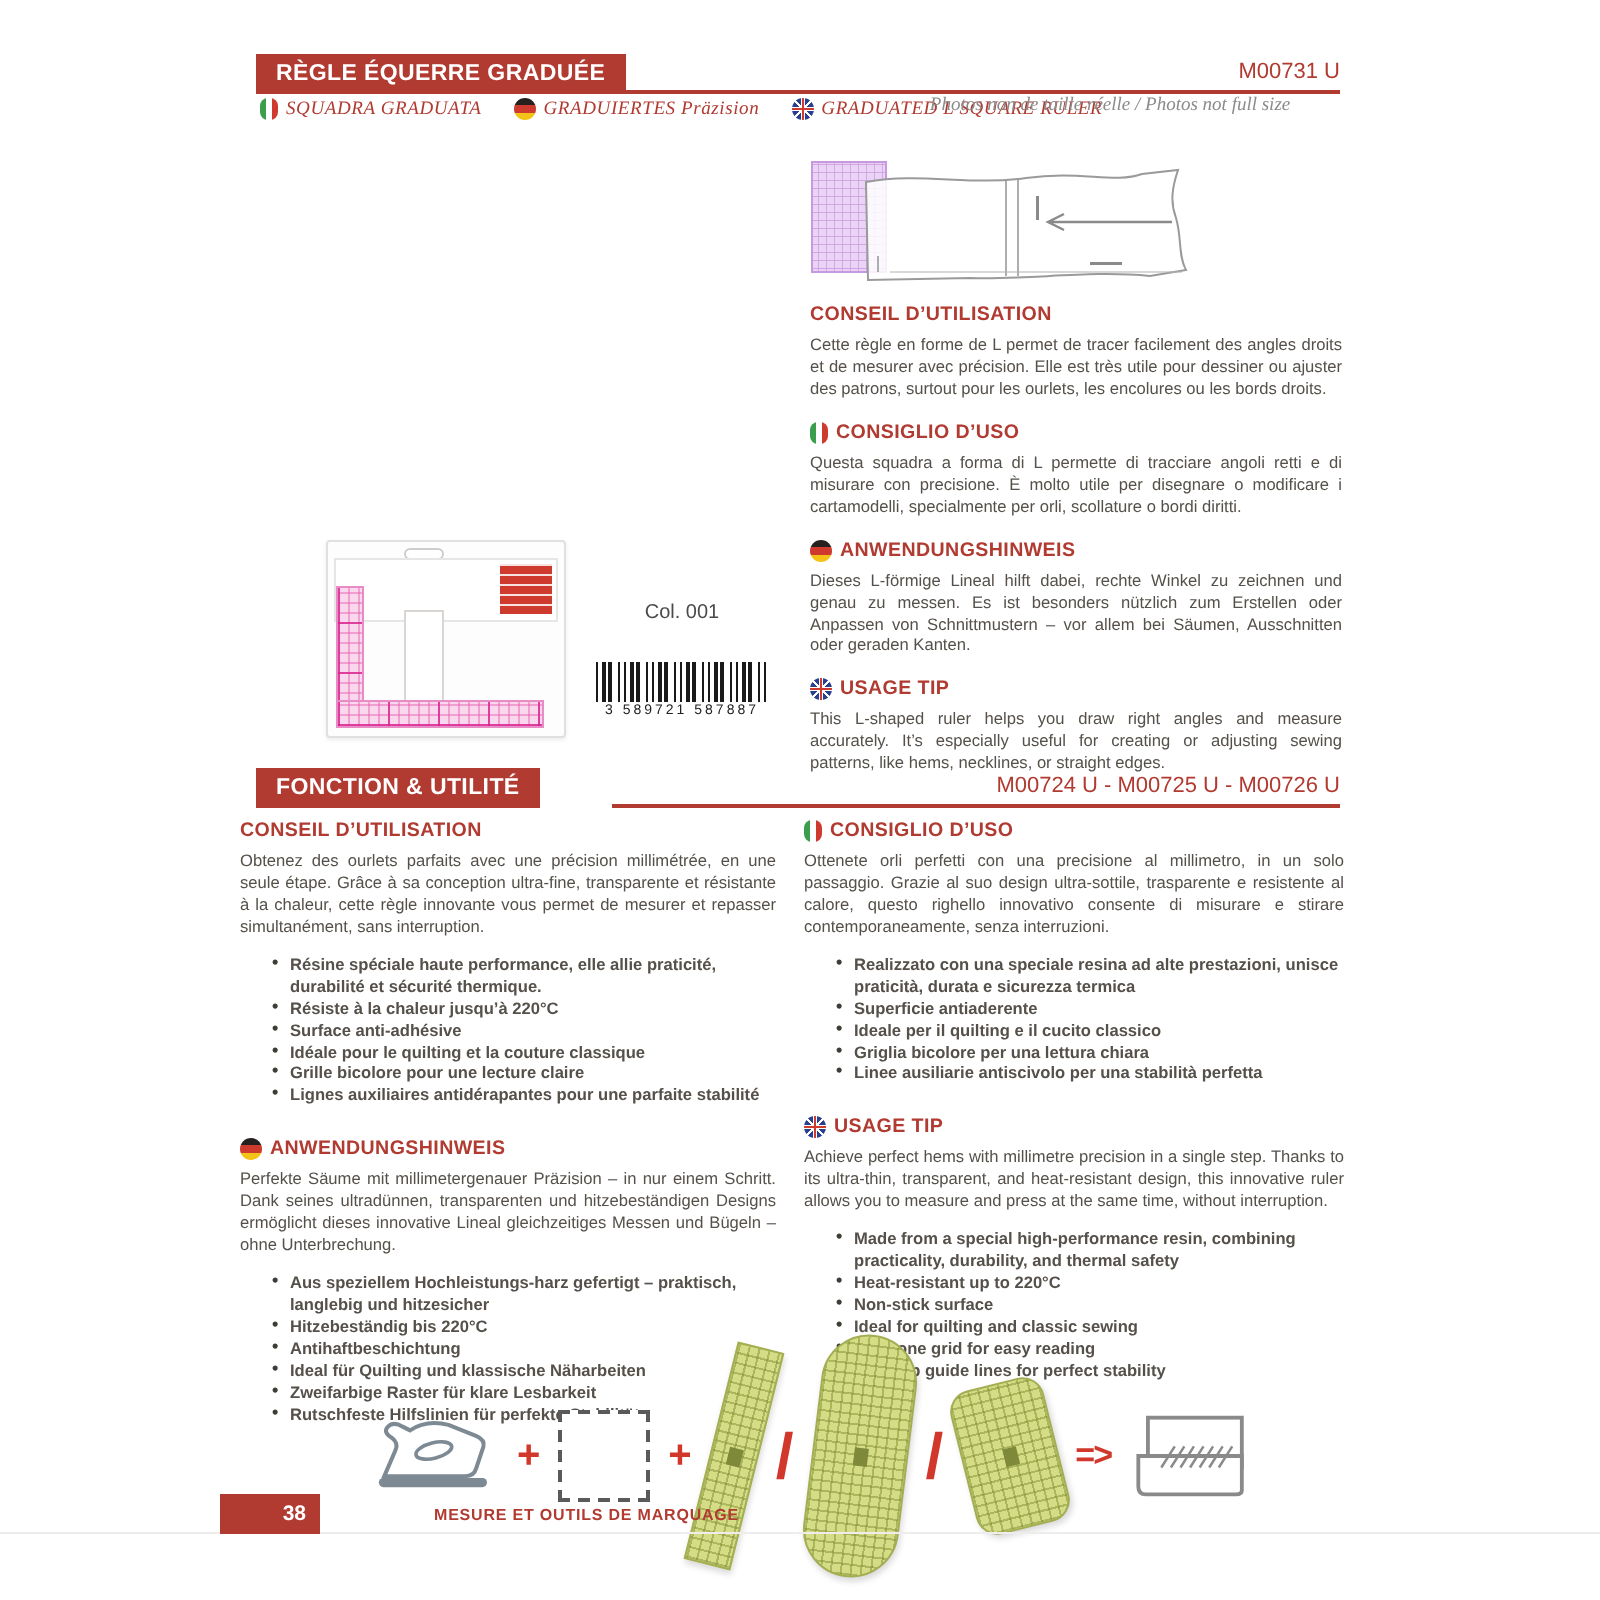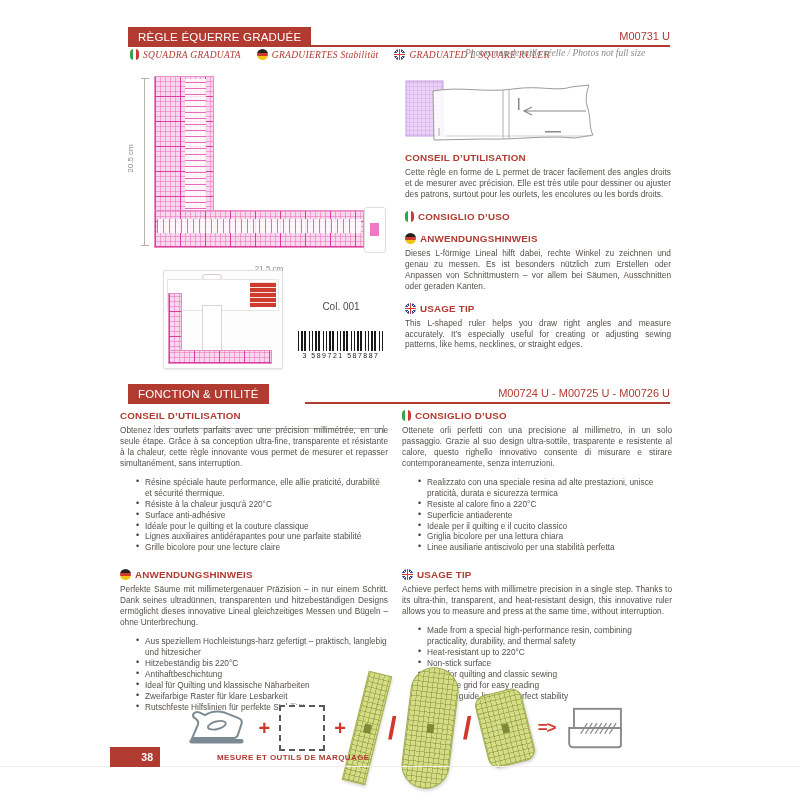--- a/index.html
+++ b/index.html
@@ -7,21 +7,21 @@
     --op-red:#d2372b;
     --body:#55504a;
   }
   html,body{margin:0;padding:0;background:#fff;}
   #page{position:relative;width:800px;height:800px;background:#fff;overflow:hidden;
         font-family:"Liberation Sans",sans-serif;color:var(--body);}
   .abs{position:absolute;}
 
   
   .band{display:flex;height:20px;}
-  .band-box{background:var(--accent);color:#fff;font-weight:normal;font-size:11.5px;
+  .band-box{background:var(--accent);color:#fff;font-weight:bold;font-size:11.5px;
             padding:4px 10px 0;letter-spacing:.2px;white-space:nowrap;}
   .band-rest{flex:1;position:relative;border-bottom:2px solid var(--accent);}
   .band-code{position:absolute;right:0;bottom:3px;color:var(--accent);font-weight:normal;font-size:11px;}
 
   .langs{display:flex;align-items:center;gap:16px;color:var(--accent);
          font-family:"Liberation Serif",serif;font-style:italic;font-size:9.5px;letter-spacing:.3px;}
   .lang{display:flex;align-items:center;gap:4px;}
   .flag-it{width:9px;height:11px;border-radius:4px;flex:0 0 auto;
            background:linear-gradient(90deg,#3a9e4d 0 33%,#fff 33% 67%,#cf3a2e 67%);}
   .flag-de{width:11px;height:11px;border-radius:50%;flex:0 0 auto;
@@ -64,21 +64,21 @@
   .pk-sketch{position:absolute;left:38px;top:34px;width:18px;height:44px;border:1px solid #d8d5d2;background:#fff;}
   .barcode{background:repeating-linear-gradient(90deg,#1a1a1a 0 1px,#fff 1px 3px,#1a1a1a 3px 5px,#fff 5px 6px,#1a1a1a 6px 8px,#fff 8px 11px,#1a1a1a 11px 12px,#fff 12px 14px);}
   .bdigits{font-size:7px;color:#222;text-align:center;letter-spacing:1.5px;white-space:nowrap;}
 
   
   .tip{margin-bottom:11px;}
   .tip-head{display:flex;align-items:center;gap:4px;color:var(--accent);font-weight:bold;
             font-size:9.8px;margin-bottom:4px;letter-spacing:.2px;}
   .tip-text{font-size:8.3px;line-height:1.32;text-align:justify;}
   .blist{margin:8px 0 0 14px;padding:0;list-style:none;font-size:8.3px;line-height:1.32;}
-  .blist li{padding-left:11px;position:relative;}
+  .blist li{padding-left:11px;position:relative;font-weight:bold;}
   .blist li::before{content:"•";position:absolute;left:2px;top:-1px;font-size:9px;color:#3f3b37;}
 
   
   .icons-row{display:flex;align-items:center;justify-content:center;gap:9px;}
   .op{color:var(--op-red);font-weight:bold;flex:0 0 auto;}
   .op-plus{font-size:20px;} .op-slash{font-size:32px;font-weight:600;} .op-arrow{font-size:17px;letter-spacing:-1px;}
   .fabric{width:42px;height:42px;border:2px dashed #5a5a5a;background:#fff;flex:0 0 auto;}
   .ggrid{background-color:#d4dd85;border:1px solid #a3ad52;box-sizing:border-box;flex:0 0 auto;position:relative;
          box-shadow:1px 2px 3px rgba(0,0,0,.15);
          background-image:
@@ -105,46 +105,29 @@
     </div>
   </div>
 
   <div class="abs langs" style="left:130px;top:49px;">
     <span class="lang">
       <span class="flag-it"></span>
       <span>SQUADRA GRADUATA</span>
     </span>
     <span class="lang">
       <span class="flag-de"></span>
-      <span>GRADUIERTES Stabilität</span>
+      <span>GRADUIERTES Präzision</span>
     </span>
     <span class="lang">
       <span class="flag-uk"></span>
       <span>GRADUATED L SQUARE RULER</span>
     </span>
   </div>
   <div class="abs photo-note" style="left:440px;top:48px;width:230px;">Photos non de taille réelle / Photos not full size</div>
 
-  <div class="abs" style="left:118px;top:76px;width:280px;height:205px;">
-    <div class="abs dimline-v" style="left:26px;top:2px;height:168px;"></div>
-    <div class="abs dim" style="left:-12px;top:78px;width:48px;text-align:center;">
-      <span class="vlabel">20.5 cm</span>
-    </div>
-    <div class="abs pgrid" style="left:36px;top:0;width:60px;height:172px;">
-      <div class="pstrip-v"></div>
-    </div>
-    <div class="abs pgrid" style="left:36px;top:134px;width:210px;height:38px;">
-      <div class="pstrip-h"></div>
-    </div>
-    <div class="abs" style="left:246px;top:131px;width:20px;height:44px;background:#fff;border:1px solid #e0dedc;border-radius:3px;">
-      <div class="abs" style="left:5px;top:15px;width:9px;height:13px;background:#ef79c5;"></div>
-    </div>
-    <div class="abs dimline-h" style="left:36px;top:184px;width:230px;"></div>
-    <div class="abs dim" style="left:36px;top:188px;width:230px;text-align:center;">21.5 cm</div>
-  </div>
 
   <div class="abs" style="left:405px;top:78px;width:200px;height:70px;">
     <svg width="200" height="70" viewBox="0 0 200 70">
       <defs>
         <pattern id="pg1" width="4" height="4" patternUnits="userSpaceOnUse">
           <rect width="4" height="4" fill="#ead3f5"></rect>
           <path d="M0 0H4M0 0V4" stroke="#c79ae0" stroke-width=".7"></path>
         </pattern>
       </defs>
       <rect x="1" y="3" width="37" height="55" fill="url(#pg1)" stroke="#c79ae0" stroke-width="1"></rect>
@@ -163,20 +146,21 @@
       <div class="tip-head">
         <span>CONSEIL D’UTILISATION</span>
       </div>
       <div class="tip-text">Cette règle en forme de L permet de tracer facilement des angles droits et de mesurer avec précision. Elle est très utile pour dessiner ou ajuster des patrons, surtout pour les ourlets, les encolures ou les bords droits.</div>
     </div>
     <div class="tip">
       <div class="tip-head">
         <span class="flag-it"></span>
         <span>CONSIGLIO D’USO</span>
       </div>
+      <div class="tip-text">Questa squadra a forma di L permette di tracciare angoli retti e di misurare con precisione. È molto utile per disegnare o modificare i cartamodelli, specialmente per orli, scollature o bordi diritti.</div>
     </div>
     <div class="tip">
       <div class="tip-head">
         <span class="flag-de"></span>
         <span>ANWENDUNGSHINWEIS</span>
       </div>
       <div class="tip-text">Dieses L-förmige Lineal hilft dabei, rechte Winkel zu zeichnen und genau zu messen. Es ist besonders nützlich zum Erstellen oder Anpassen von Schnittmustern – vor allem bei Säumen, Ausschnitten oder geraden Kanten.</div>
     </div>
     <div class="tip">
       <div class="tip-head">
@@ -211,22 +195,22 @@
     <div class="tip" style="margin-bottom:16px;">
       <div class="tip-head">
         <span>CONSEIL D’UTILISATION</span>
       </div>
       <div class="tip-text">Obtenez des ourlets parfaits avec une précision millimétrée, en une seule étape. Grâce à sa conception ultra-fine, transparente et résistante à la chaleur, cette règle innovante vous permet de mesurer et repasser simultanément, sans interruption.</div>
       <ul class="blist">
         <li>Résine spéciale haute performance, elle allie praticité, durabilité et sécurité thermique.</li>
         <li>Résiste à la chaleur jusqu’à 220°C</li>
         <li>Surface anti-adhésive</li>
         <li>Idéale pour le quilting et la couture classique</li>
+        <li>Grille bicolore pour une lecture claire</li>
         <li>Lignes auxiliaires antidérapantes pour une parfaite stabilité</li>
-        <li>Grille bicolore pour une lecture claire</li>
       </ul>
     </div>
     <div class="tip">
       <div class="tip-head">
         <span class="flag-de"></span>
         <span>ANWENDUNGSHINWEIS</span>
       </div>
       <div class="tip-text">Perfekte Säume mit millimetergenauer Präzision – in nur einem Schritt. Dank seines ultradünnen, transparenten und hitzebeständigen Designs ermöglicht dieses innovative Lineal gleichzeitiges Messen und Bügeln – ohne Unterbrechung.</div>
       <ul class="blist">
         <li>Aus speziellem Hochleistungs-harz gefertigt – praktisch, langlebig und hitzesicher</li>
@@ -241,21 +225,20 @@
 
   <div class="abs" style="left:402px;top:410px;width:270px;">
     <div class="tip" style="margin-bottom:16px;">
       <div class="tip-head">
         <span class="flag-it"></span>
         <span>CONSIGLIO D’USO</span>
       </div>
       <div class="tip-text">Ottenete orli perfetti con una precisione al millimetro, in un solo passaggio. Grazie al suo design ultra-sottile, trasparente e resistente al calore, questo righello innovativo consente di misurare e stirare contemporaneamente, senza interruzioni.</div>
       <ul class="blist">
         <li>Realizzato con una speciale resina ad alte prestazioni, unisce praticità, durata e sicurezza termica</li>
-        <li>Resiste al calore fino a 220°C</li>
         <li>Superficie antiaderente</li>
         <li>Ideale per il quilting e il cucito classico</li>
         <li>Griglia bicolore per una lettura chiara</li>
         <li>Linee ausiliarie antiscivolo per una stabilità perfetta</li>
       </ul>
     </div>
     <div class="tip">
       <div class="tip-head">
         <span class="flag-uk"></span>
         <span>USAGE TIP</span>

